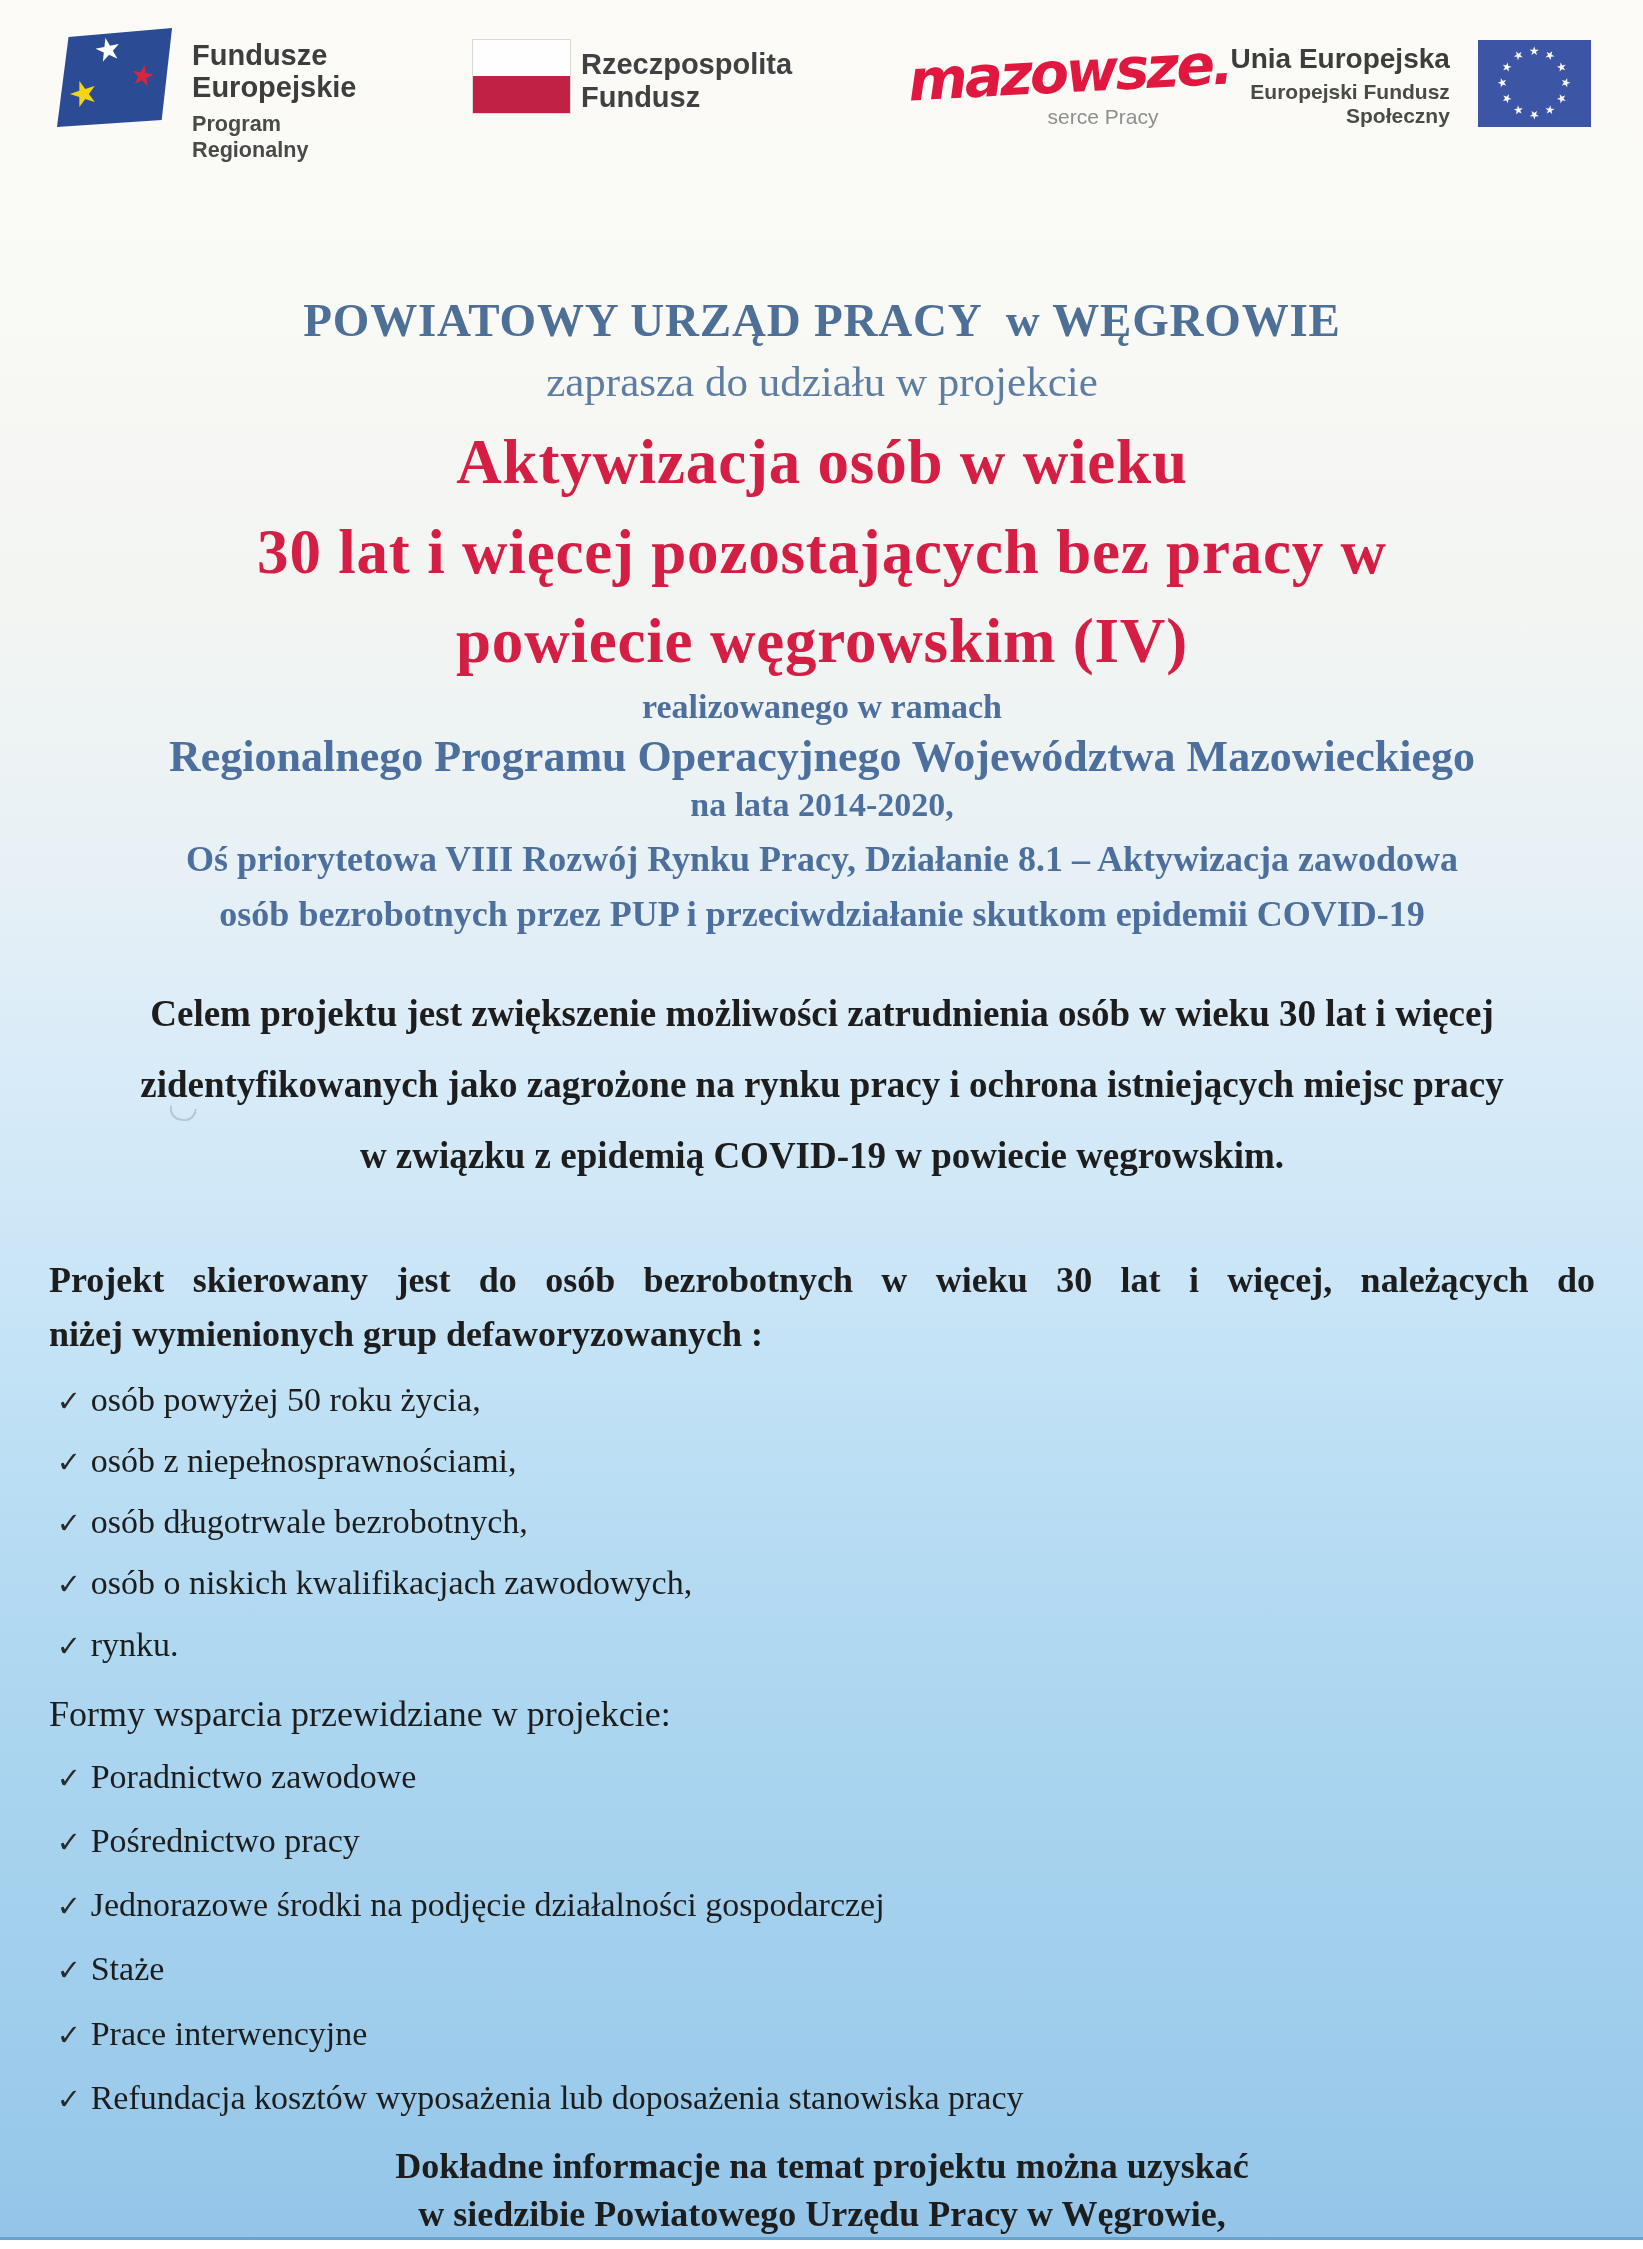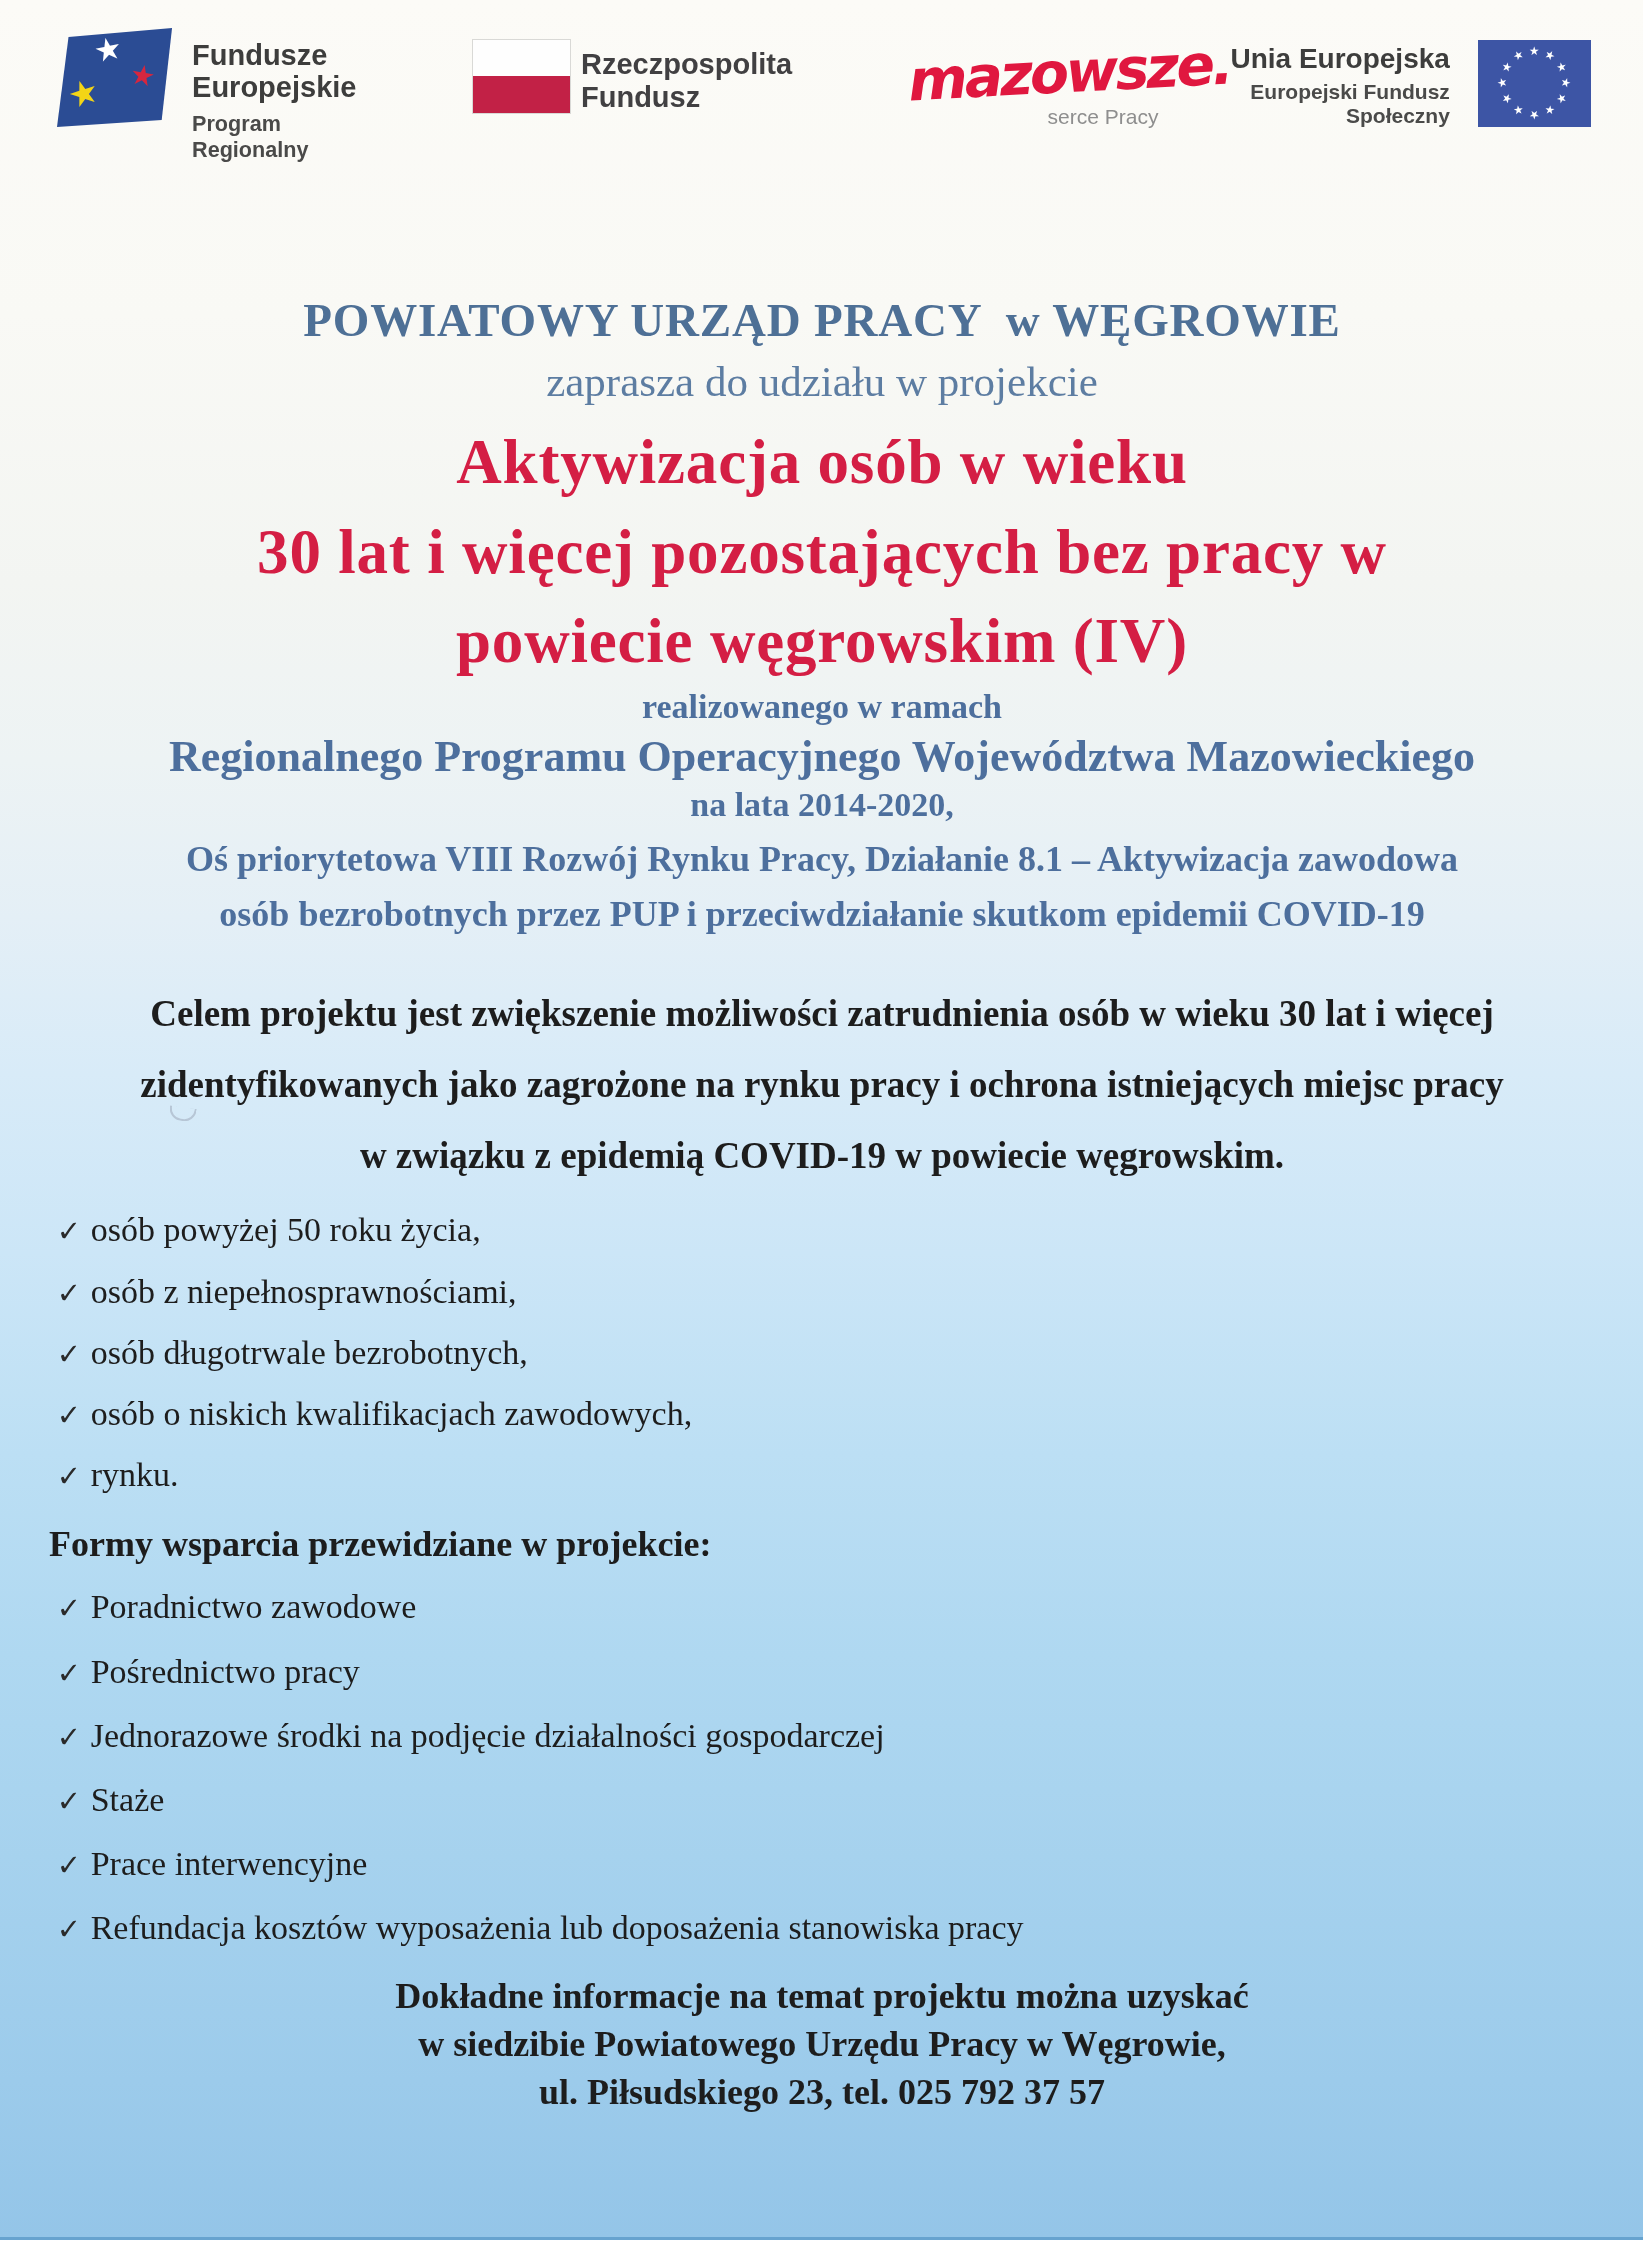--- a/index.html
+++ b/index.html
@@ -101,21 +101,21 @@
   ul.checks{list-style:none;margin:17px 0 0 0;padding:0;}
   ul.checks li{
     display:flex;align-items:baseline;
     color:#1d1d1d;font-size:34px;line-height:1.3;
     margin:0 0 17px 0;
   }
   ul.checks .tick{
     flex:0 0 auto;width:34px;margin-left:7.7px;
     font-family:"DejaVu Sans",sans-serif;font-size:29px;color:#2a2a2a;
   }
-  .support-heading{margin-top:26px;color:#1d1d1d;font-size:36px;font-weight:bold;}
+  .support-heading{margin-top:26px;color:#1d1d1d;font-size:36px;font-weight:normal;}
   ul.checks.second{margin-top:20px;}
   ul.checks.second li{margin-bottom:20px;}
 
   .footer{margin-top:23px;text-align:center;color:#1d1d1d;font-size:36px;font-weight:bold;line-height:1.33;}
 
   .artifact{
     position:absolute;left:169px;top:1107px;
     width:23px;height:12.4px;
     border:2.3px solid #9aa4b5;border-top:none;
     border-radius:0 0 12.4px 12.4px;opacity:.5;
@@ -204,20 +204,24 @@
       <div>osób bezrobotnych przez PUP i przeciwdziałanie skutkom epidemii COVID-19</div>
     </div>
 
     <div class="goal">
       <div>Celem projektu jest zwiększenie możliwości zatrudnienia osób w wieku 30 lat i więcej</div>
       <div>zidentyfikowanych jako zagrożone na rynku pracy i ochrona istniejących miejsc pracy</div>
       <div>w związku z epidemią COVID-19 w powiecie węgrowskim.</div>
     </div>
 
     <div class="body-wrap">
+      <div class="target-intro">
+        <div class="just">Projekt skierowany jest do osób bezrobotnych w wieku 30 lat i więcej, należących do</div>
+        <div>niżej wymienionych grup defaworyzowanych :</div>
+      </div>
 
       <ul class="checks">
         <li>
             <span class="tick">✓</span>
             <span>osób powyżej 50 roku życia,</span>
           </li>
         <li>
             <span class="tick">✓</span>
             <span>osób z niepełnosprawnościami,</span>
           </li>

